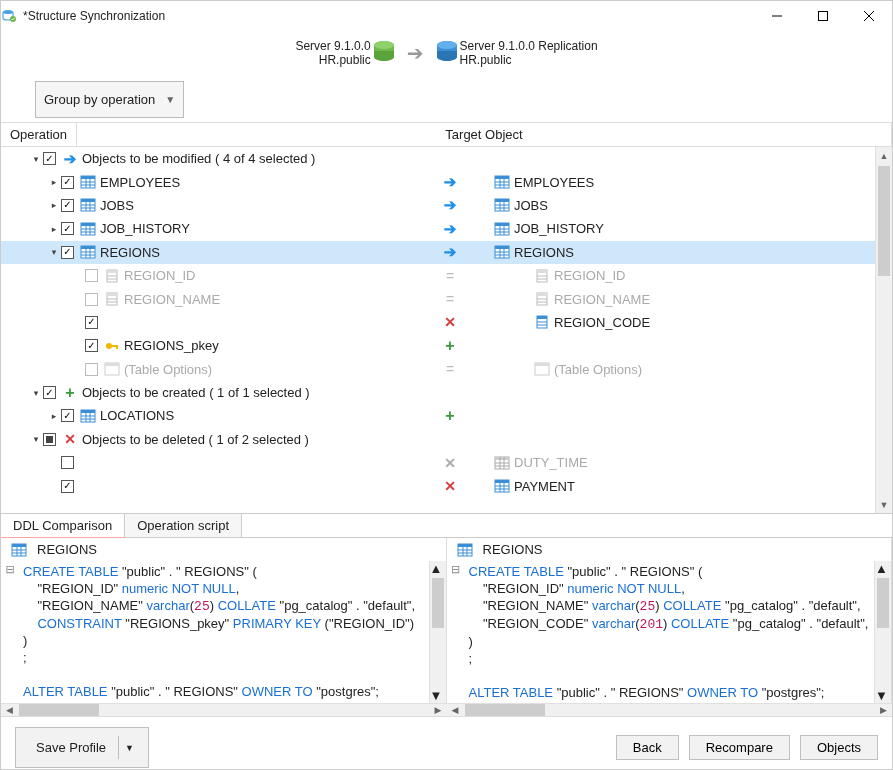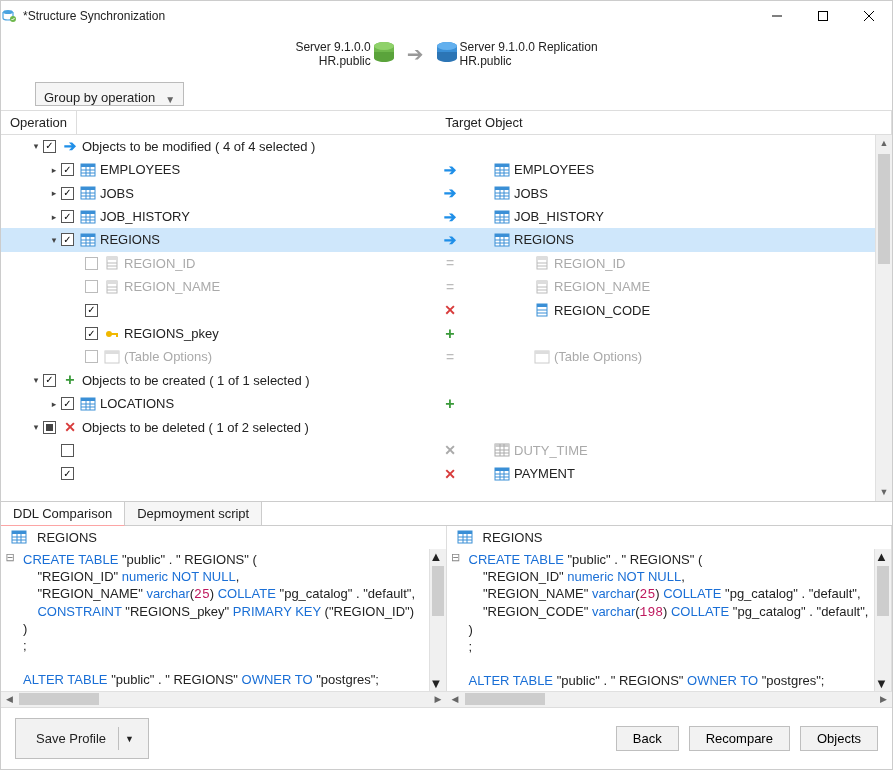--- a/index.html
+++ b/index.html
@@ -17,21 +17,21 @@
 .source-block, .target-block { display: flex; align-items: center; }
 .source-text { text-align: right; }
 .target-text { text-align: left; }
 .srv-line1 { font-size: 12px; }
 .srv-line2 { font-size: 12px; }
 .db-icon { width: 26px; height: 26px; }
 .arrow-mid { color: #999; font-size: 20px; }
 
 
 .toolbar { padding: 4px 22px 4px 34px; display: flex; }
-.groupby { display: inline-flex; align-items: flex-end; border: 1px solid #bbb; background: #f5f5f5; height: 24px; padding: 0 8px; gap: 10px; }
+.groupby { display: inline-flex; align-items: center; border: 1px solid #bbb; background: #f5f5f5; height: 37px; padding: 0 8px; gap: 10px; }
 .groupby .chev { font-size: 10px; color: #666; }
 
 
 .col-headers { display: flex; border-top: 1px solid #ddd; border-bottom: 1px solid #ddd; font-size: 13px; }
 .col-headers > div { padding: 4px 8px; border-right: 1px solid #ddd; text-align: center; }
 .col-source { width: 411px; }
 .col-op { width: 76px; }
 .col-target { flex: 1; }
 
 
@@ -559,21 +559,21 @@
   <div class="sarrow">▲</div>
   <div class="track">
         <div class="thumb"></div>
       </div>
   <div class="sarrow">▼</div>
 </div>
 </div>
 
 <div class="tabs">
   <div class="tab active">DDL Comparison</div>
-  <div class="tab">Depmoyment script</div>
+  <div class="tab">Operation script</div>
 </div>
 
 <div class="ddl-wrap">
   <div class="ddl-pane">
     <div class="ddl-head">
       <span class="ico table-ico">
           <svg width="16" height="14" viewBox="0 0 16 14">
             <rect x="1" y="1" width="14" height="12" fill="#fff" stroke="#3a8fd6"></rect>
             <rect x="1" y="1" width="14" height="3" fill="#3a8fd6"></rect>
             <line x1="1" y1="7" x2="15" y2="7" stroke="#3a8fd6"></line>
@@ -615,21 +615,21 @@
             <line x1="10" y1="1" x2="10" y2="13" stroke="#3a8fd6"></line>
           </svg>
         </span>
       <span>REGIONS</span>
     </div>
     <div class="ddl-body">
       <div class="gutter">⊟</div>
       <div class="code" id="code-right"><span class="kw">CREATE TABLE </span><span class="str">"public" . " REGIONS" (
 </span><span class="str">    "REGION_ID" </span><span class="kw">numeric NOT NULL</span><span class="str">,
 </span><span class="str">    "REGION_NAME" </span><span class="kw">varchar</span><span class="str">(</span><span class="num">25</span><span class="str">)</span><span class="kw"> COLLATE </span><span class="str">"pg_catalog" . "default",
-</span><span class="str">    "REGION_CODE" </span><span class="kw">varchar</span><span class="str">(</span><span class="num">198</span><span class="str">)</span><span class="kw"> COLLATE </span><span class="str">"pg_catalog" . "default",
+</span><span class="str">    "REGION_CODE" </span><span class="kw">varchar</span><span class="str">(</span><span class="num">201</span><span class="str">)</span><span class="kw"> COLLATE </span><span class="str">"pg_catalog" . "default",
 </span><span class="str">)
 </span><span class="str">;
 </span><span class="str">
 </span><span class="kw">ALTER TABLE </span><span class="str">"public" . " REGIONS"</span><span class="kw"> OWNER TO </span><span class="str">"postgres";</span></div>
       <div class="ddl-vscroll">
         <div class="sarrow">▲</div>
         <div class="track" style="flex:1;position:relative">
             <div class="thumb" style="position:absolute;top:2px;left:2px;right:2px;height:50px"></div>
           </div>
         <div class="sarrow">▼</div>

